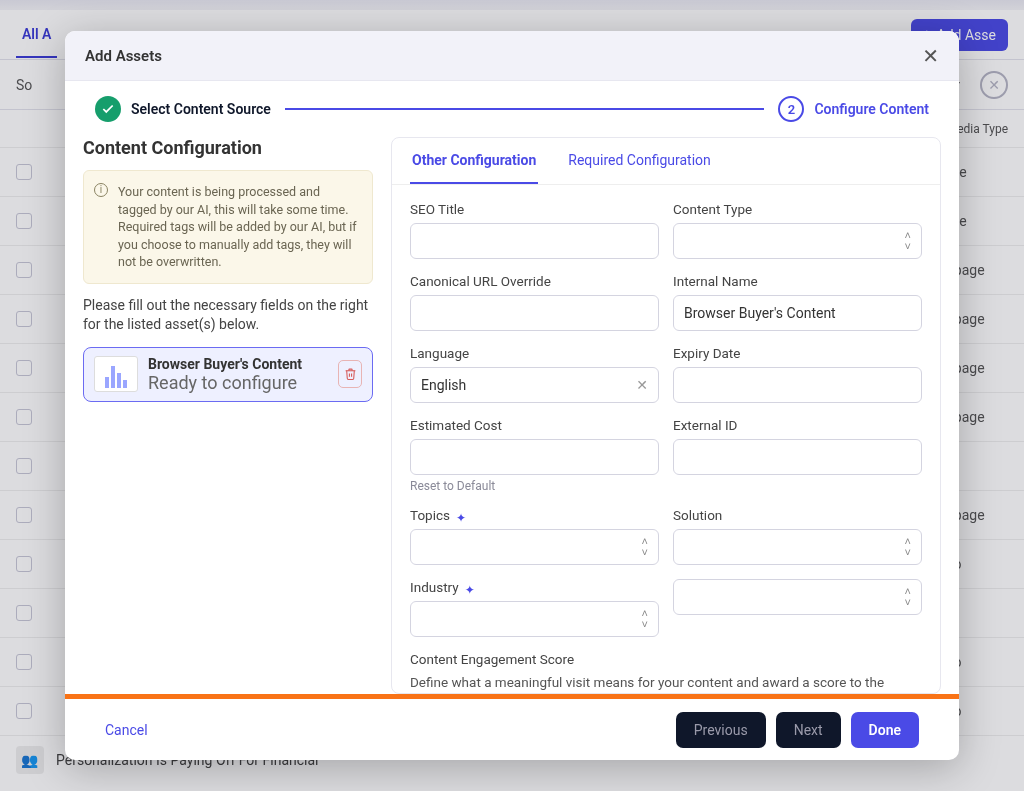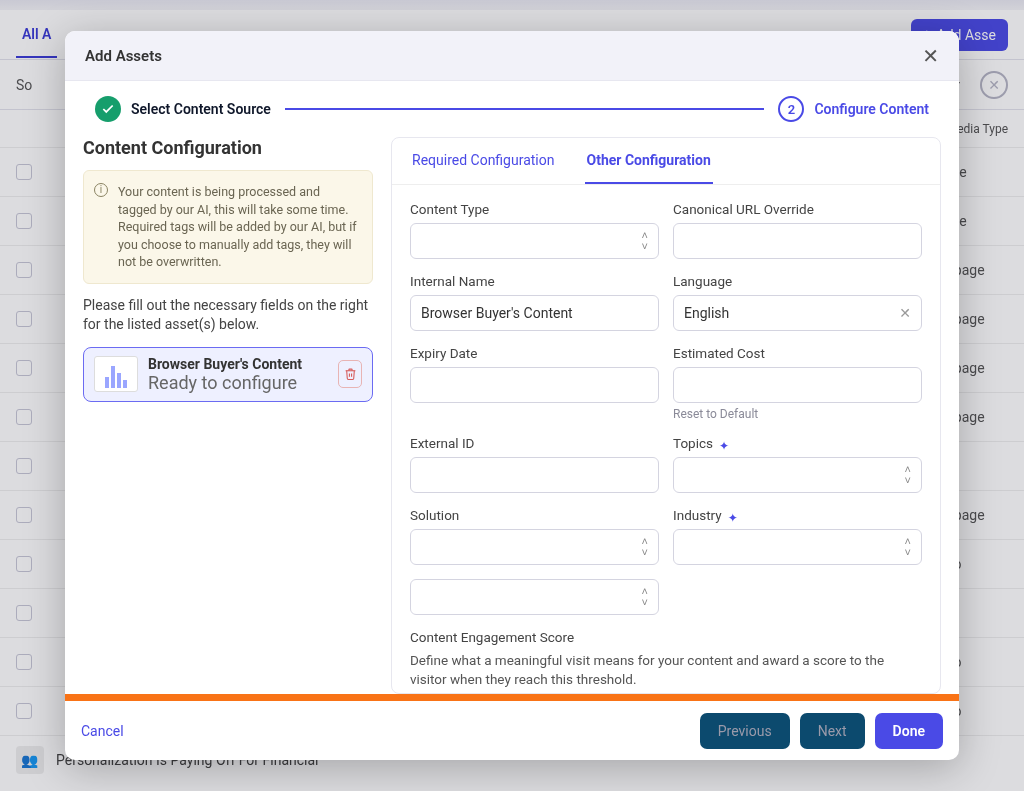--- a/index.html
+++ b/index.html
@@ -67,25 +67,25 @@
   .sparkle { color:#4a4ae6; font-size:12px;}
   .input, .select { width:100%; height:36px; border:1px solid #d4d4e0; border-radius:6px; padding:0 10px; font-size:14px; color:#333; background:#fff;}
   .select { display:flex; align-items:center; justify-content:space-between; }
   .select .chev { color:#888; font-size:11px; line-height:1; display:flex; flex-direction:column;}
   .lang { display:flex; align-items:center; justify-content:space-between; }
   .lang .x { color:#999; font-size:14px; cursor:pointer;}
   .reset { font-size:12px; color:#8a8a98; margin-top:4px;}
   .full { grid-column: 1 / -1; }
   .ces-desc { font-size:13.5px; color:#555; line-height:1.4; margin-top:6px;}
 
-  .modal-footer { height:66px; border-top:7px solid #f97316; display:flex; align-items:center; justify-content:space-between; padding:0 16px;}
+  .modal-footer { height:66px; border-top:5px solid #f97316; display:flex; align-items:center; justify-content:space-between; padding:0 40px;}
   .modal-footer .cancel { color:#4a4ae6; font-size:14px; background:none; border:none; cursor:pointer;}
   .modal-footer .btns { display:flex; gap:10px;}
   .btn { height:36px; padding:0 18px; border-radius:7px; font-size:14px; border:none; cursor:pointer;}
-  .btn.ghost { background:#0c4a6e; color:#9a9aaa;}
+  .btn.ghost { background:#0f172a; color:#9a9aaa;}
   .btn.primary { background:#4a4ae6; color:#fff; font-weight:600;}
 
   
   .form-scroll::-webkit-scrollbar { width:6px;}
   .form-scroll::-webkit-scrollbar-thumb { background:#d4d4e0; border-radius:3px;}
 </style>
 </head>
 <body>
 
 <div class="bg">
@@ -229,25 +229,29 @@
                 <path d="M10 11v6"></path>
                 <path d="M14 11v6"></path>
                 <path d="M9 6V4a1 1 0 0 1 1-1h4a1 1 0 0 1 1 1v2"></path>
               </svg>
           </button>
         </div>
       </div>
 
       <div class="right">
         <div class="tabs">
+          <div class="tab active">Other Configuration</div>
           <div class="tab">Required Configuration</div>
-          <div class="tab active">Other Configuration</div>
         </div>
         <div class="form-scroll">
           <div class="form-grid">
+            <div class="field">
+              <label>SEO Title</label>
+              <input class="input" style="">
+            </div>
             <div class="field">
               <label>Content Type</label>
               <div class="select">
                   <span></span>
                   <span class="chev">˄<br>˅</span>
                 </div>
             </div>
             <div class="field">
               <label>Canonical URL Override</label>
               <input class="input" style="">

